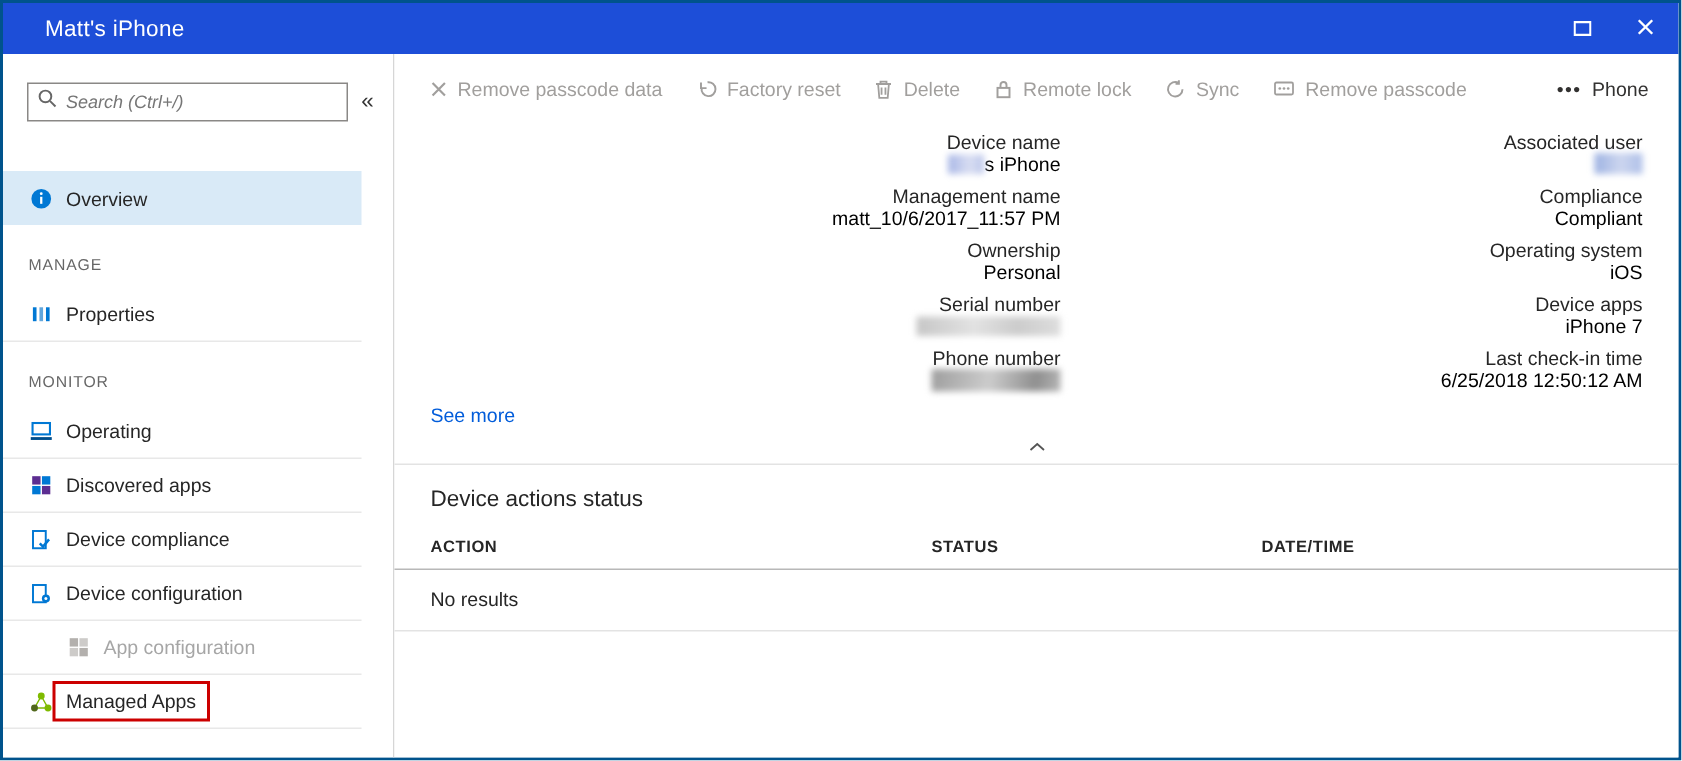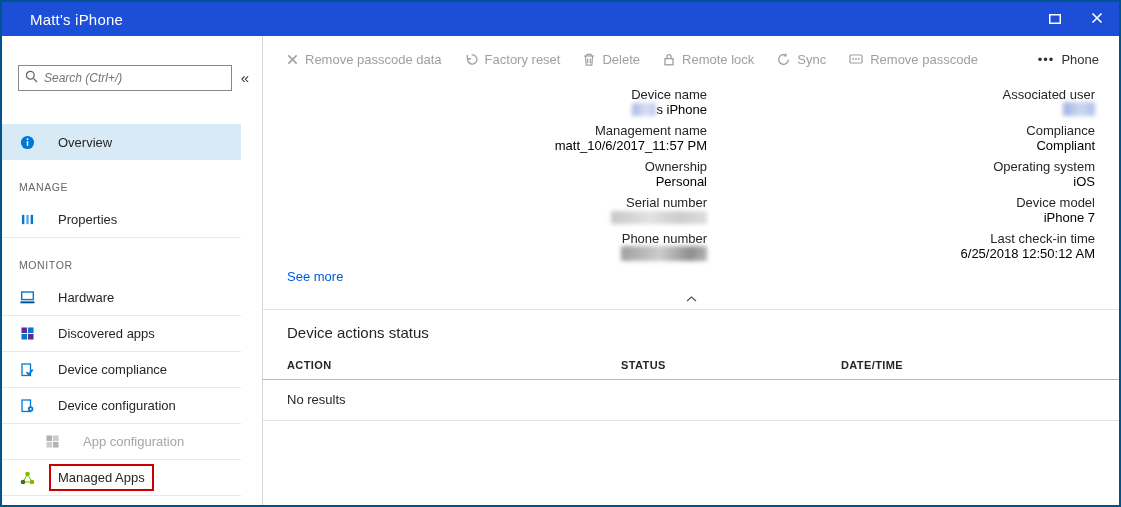--- a/index.html
+++ b/index.html
@@ -28,40 +28,40 @@
   
   .body { flex: 1; display: flex; min-height: 0; }
 
   
   .sidebar {
     width: 261px; flex: 0 0 261px;
     border-right: 1px solid #d6d6d6;
     background: #fff; overflow: hidden;
     padding-top: 19px;
   }
-  .search-row { display: flex; align-items: center; padding: 0 4px 16px 16px; margin-top: 10px; }
+  .search-row { display: flex; align-items: center; padding: 0 4px 16px 16px; }
   .search-box {
     flex: 1; height: 26px;
     border: 1px solid #8a8886;
     display: flex; align-items: center; gap: 6px;
     padding: 0 6px; background: #fff;
   }
   .search-box input {
     border: none; outline: none; flex: 1; min-width: 0;
     font-size: 12px; font-family: "Liberation Sans", sans-serif; color: #333;
   }
   .search-box input::placeholder { font-style: italic; color: #767676; }
   .collapse-btn {
     width: 26px; height: 26px; background: none; border: none;
     font-size: 15px; color: #333; cursor: pointer; line-height: 26px;
   }
 
   .nav { width: 239px; }
   .nav-item {
-    height: 36px; display: flex; align-items: center; gap: 22px;
+    height: 36px; display: flex; align-items: center; gap: 8px;
     padding-left: 17px; font-size: 13px; color: #262626; cursor: pointer;
   }
   .nav-item.bordered { border-bottom: 1px solid #e8e8e8; }
   .nav-item.selected { background: #d9eaf7; margin-top: 17px; }
   .nav-item.disabled { color: #a6a6a6; padding-left: 42px; }
   .nav-icon { width: 17px; display: flex; justify-content: center; align-items: center; flex: 0 0 17px; }
   .section-hdr {
     font-size: 10.5px; color: #666; letter-spacing: .6px;
     margin: 21px 0 9px 17px; font-weight: 400;
   }
@@ -199,21 +199,21 @@
 
         <div class="section-hdr">MONITOR</div>
 
         <div class="nav-item bordered">
           <span class="nav-icon">
             <svg width="15" height="13" viewBox="0 0 15 13">
                 <rect x="1.7" y="1" width="11.6" height="7.6" fill="none" stroke="#0078d4" stroke-width="1.4"></rect>
                 <rect x="0.5" y="10.4" width="14" height="1.9" fill="#004e8c"></rect>
               </svg>
           </span>
-          <span>Hardware</span>
+          <span>Operating</span>
         </div>
 
         <div class="nav-item bordered">
           <span class="nav-icon">
             <svg width="13" height="13" viewBox="0 0 14 14">
                 <rect x="0.5" y="0.5" width="6" height="6" fill="#5c2d91"></rect>
                 <rect x="7.5" y="0.5" width="6" height="6" fill="#0078d4"></rect>
                 <rect x="0.5" y="7.5" width="6" height="6" fill="#0078d4"></rect>
                 <rect x="7.5" y="7.5" width="6" height="6" fill="#5c2d91"></rect>
               </svg>
@@ -364,21 +364,21 @@
           </div>
           <div class="dgroup">
             <div class="dlabel">Compliance</div>
             <div class="dvalue">Compliant</div>
           </div>
           <div class="dgroup">
             <div class="dlabel">Operating system</div>
             <div class="dvalue">iOS</div>
           </div>
           <div class="dgroup">
-            <div class="dlabel">Device model</div>
+            <div class="dlabel">Device apps</div>
             <div class="dvalue">iPhone 7</div>
           </div>
           <div class="dgroup">
             <div class="dlabel">Last check-in time</div>
             <div class="dvalue">6/25/2018 12:50:12 AM</div>
           </div>
         </div>
       </div>
 
       <a class="see-more">See more</a>

